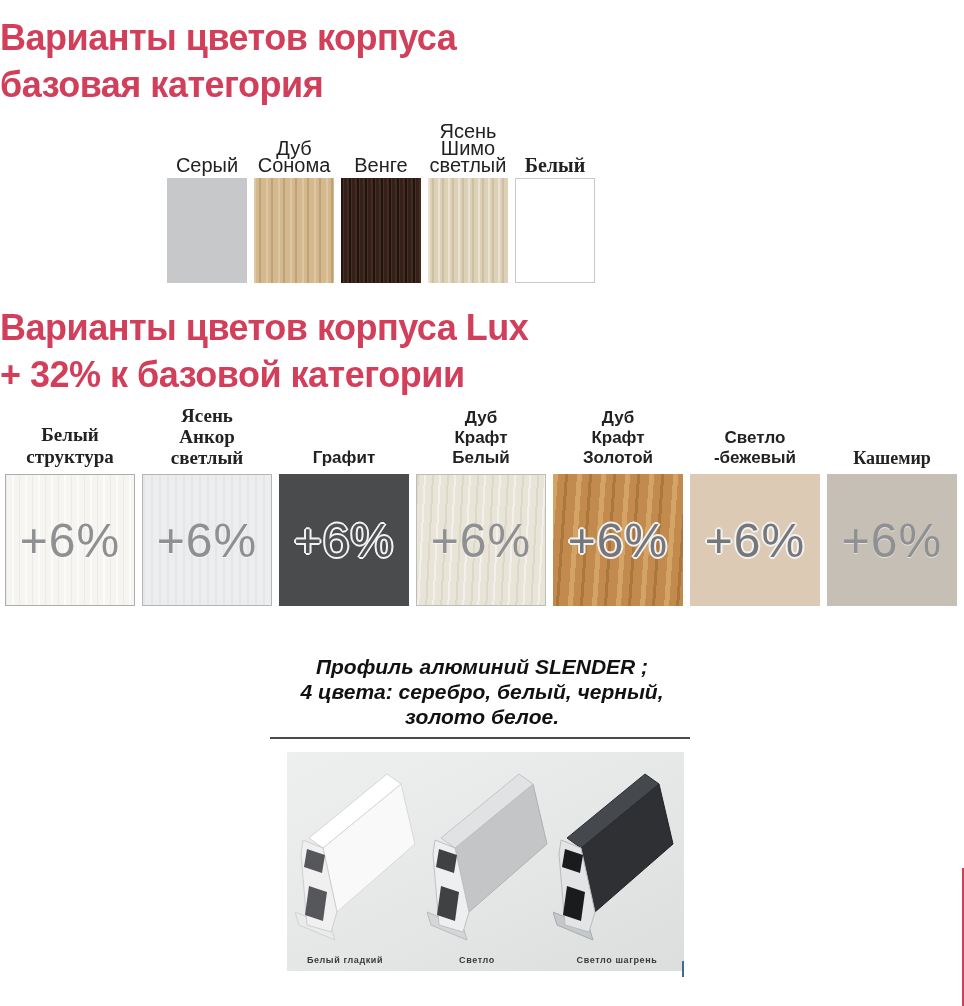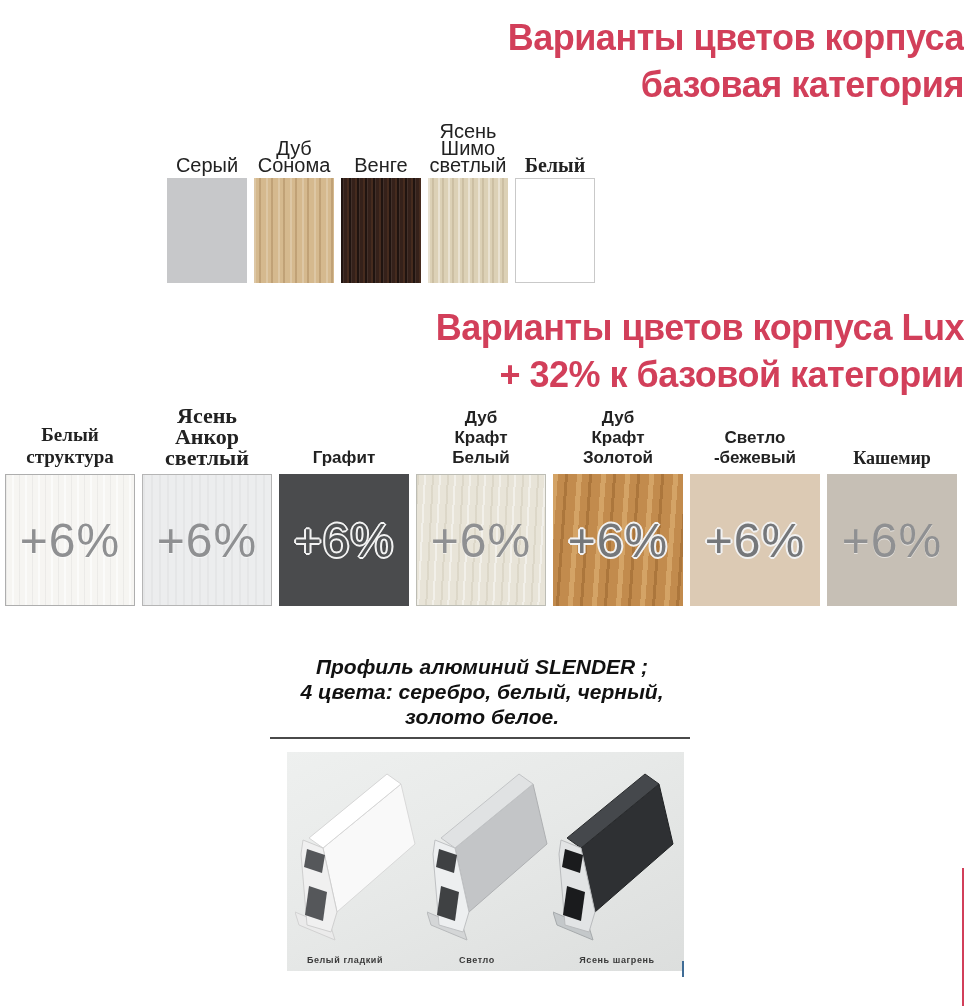--- a/index.html
+++ b/index.html
@@ -1,41 +1,41 @@
 <!DOCTYPE html>
 <html><head>
 <meta charset="utf-8">
 <style>
   html,body{margin:0;padding:0;background:#fff;}
   #page{position:relative;width:964px;height:1006px;background:#ffffff;overflow:hidden;
         font-family:"Liberation Sans",sans-serif;}
 
   
-  .big-title{position:absolute;left:0;width:964px;text-align:right;
+  .big-title{position:absolute;left:0;width:964px;text-align:left;
              color:#d23f5a;font-weight:bold;font-size:36px;line-height:47px;letter-spacing:-0.5px;}
   #title-base{top:14px;}
   #title-lux{top:304px;}
   .accent-underline{text-decoration-thickness:3px;text-underline-offset:6px;}
 
   
   .row{position:absolute;display:flex;}
   #base-row{top:128px;left:167px;gap:7px;}
   #lux-row{top:412px;left:5px;gap:7px;}
   .col{display:flex;flex-direction:column;align-items:center;}
   .base-col{width:80px;}
   .lux-col{width:130px;}
   .lbl-area{display:flex;flex-direction:column;justify-content:flex-end;align-items:center;}
   .base-col .lbl-area{height:46px;margin-bottom:4px;}
   .lux-col .lbl-area{height:56px;margin-bottom:6px;}
   .lbl{text-align:center;color:#222;}
   .base-lbl{font-size:20px;line-height:17px;}
   .lux-lbl{font-size:17px;line-height:20px;font-weight:600;}
   .serif{font-family:"Liberation Serif",serif;font-weight:bold;}
   .lux-col:nth-child(1) .lbl{max-width:130px;font-size:19px;line-height:22px;}
-  .lux-col:nth-child(2) .lbl{max-width:88px;font-size:22px;line-height:21px;margin-top:8px;}
+  .lux-col:nth-child(2) .lbl{max-width:88px;font-size:19px;line-height:21px;margin-top:8px;}
   .lux-col:nth-child(4) .lbl{max-width:78px;}
   .lux-col:nth-child(5) .lbl{max-width:84px;}
   .lux-col:nth-child(6) .lbl{max-width:104px;margin-top:22px;}
   .lux-col:nth-child(7) .lbl{font-size:18px;}
 
   .swatch{box-sizing:border-box;}
   .base-swatch{width:80px;height:105px;}
   .lux-swatch{width:130px;height:132px;display:flex;align-items:center;justify-content:center;}
 
   
@@ -245,19 +245,19 @@
     <svg class="profile-svg p-black" id="profile-black" width="126" height="185" viewBox="0 0 126 185">
       <polygon class="flange" points="0,150 36,165 40,178 4,163"></polygon>
       <polygon class="front" points="28,86 106,22 120,82 42,150"></polygon>
       <polygon class="top" points="14,76 92,12 106,22 28,86"></polygon>
       <polygon class="cs" points="8,78 28,86 42,150 36,170 12,163 6,92"></polygon>
       <polygon class="hole" points="12,87 30,93 27,111 9,105"></polygon>
       <polygon class="hole" points="14,124 32,130 28,159 10,153"></polygon>
     </svg>
     <div class="photo-label" id="photo-label-1">Белый гладкий</div>
     <div class="photo-label" id="photo-label-2">Светло</div>
-    <div class="photo-label" id="photo-label-3">Ясень шагрень</div>
+    <div class="photo-label" id="photo-label-3">Светло шагрень</div>
   </div>
 
   <div id="cursor-artifact"></div>
   <div id="edge-accent-line"></div>
 
 </div>
 
 </body></html>

